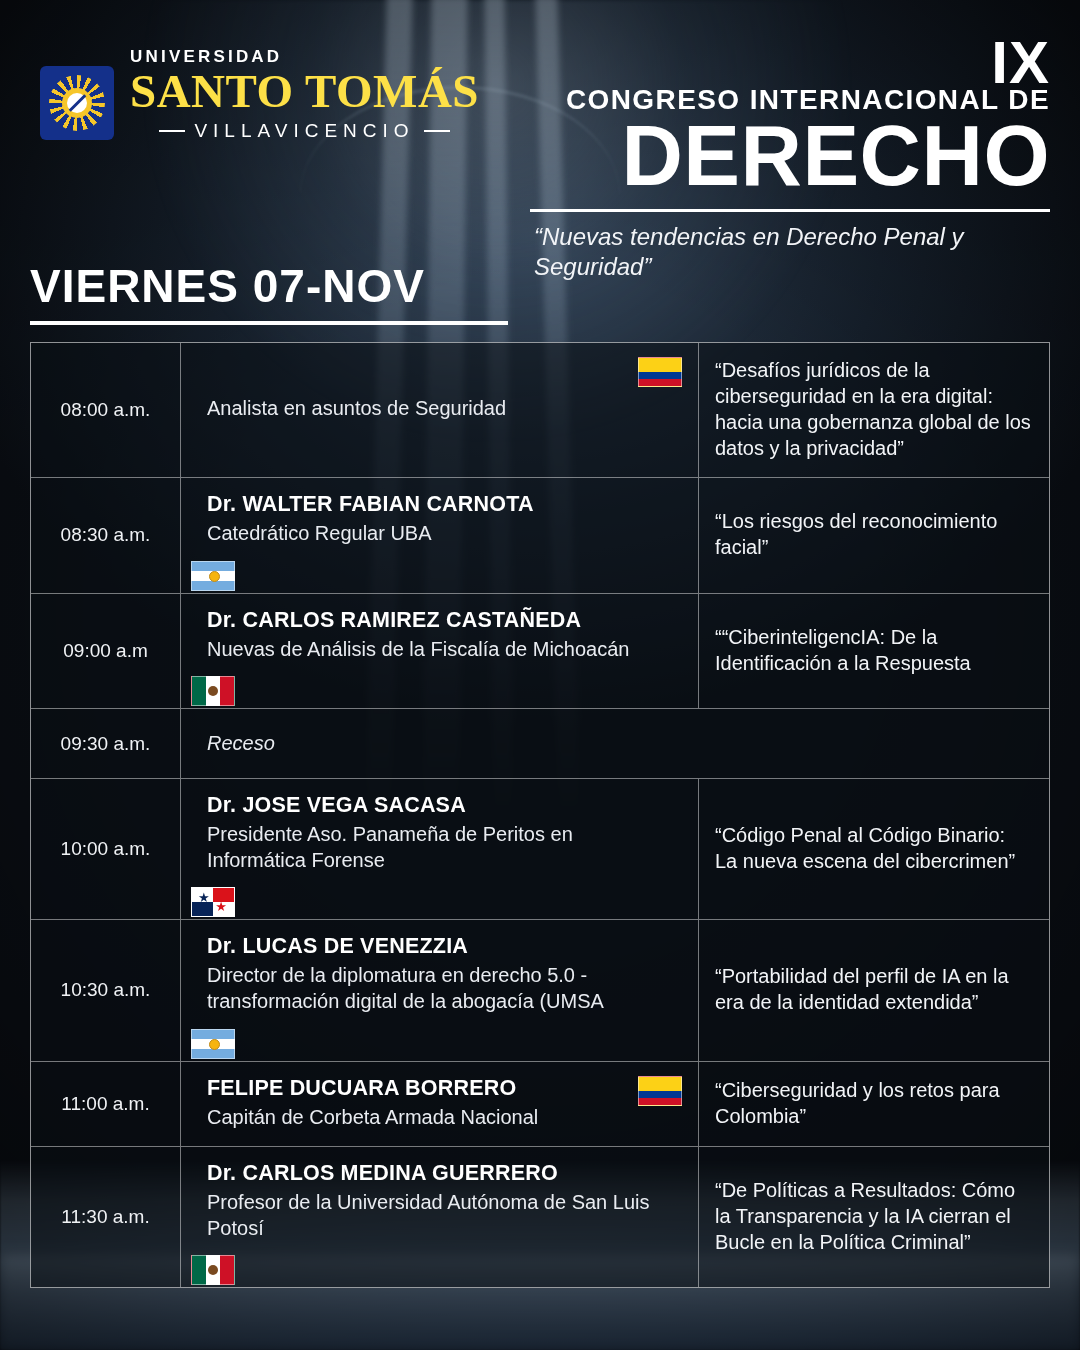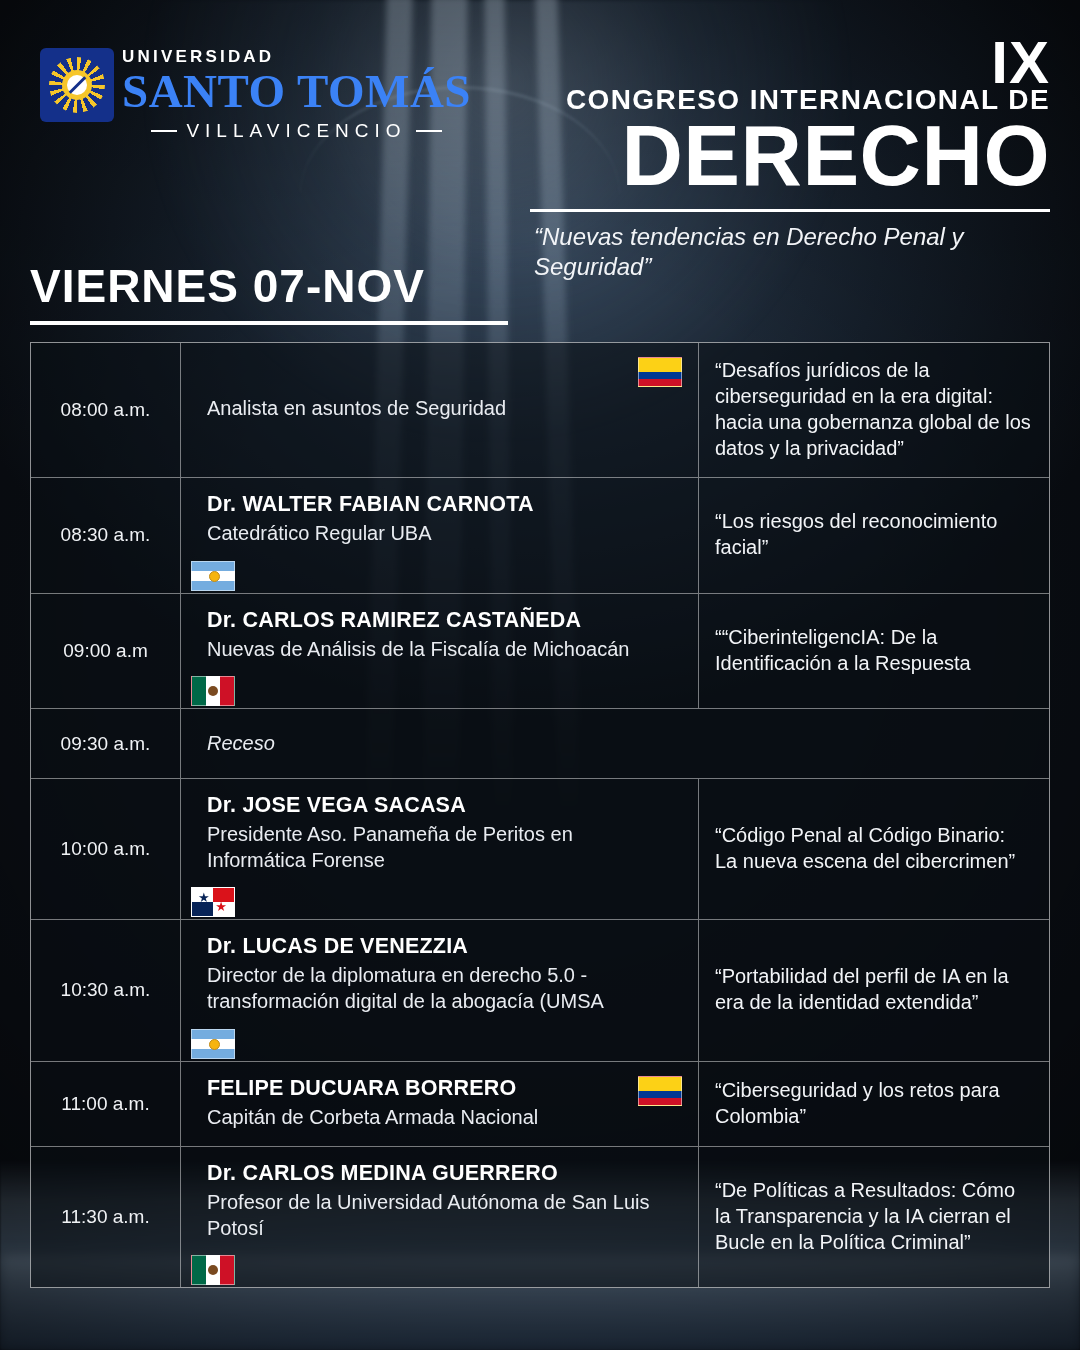--- a/index.html
+++ b/index.html
@@ -62,21 +62,21 @@
     position: absolute; inset: 0;
     background: radial-gradient(ellipse 85% 70% at 50% 45%, rgba(0,0,0,0) 35%, rgba(0,0,0,0.55) 100%);
   }
 
   
   .content { position: absolute; inset: 0; }
 
   
   .logo-wrap {
     position: absolute; left: 40px; top: 48px;
-    display: flex; align-items: flex-start; gap: 8px;
+    display: flex; align-items: flex-end; gap: 16px;
   }
   .logo-mark {
     width: 74px; height: 74px; flex: 0 0 74px;
     border-radius: 6px;
     background: #14308a;
     display: flex; align-items: center; justify-content: center;
     position: relative;
   }
   .sun {
     width: 56px; height: 56px; position: relative;
@@ -120,21 +120,21 @@
     box-shadow: 0 0 0 0 transparent;
     transform: rotate(45deg);
   }
   .logo-text { line-height: 1; }
   .logo-univ {
     font-size: 17px; letter-spacing: 3.2px; font-weight: 700;
     margin-bottom: 3px; color: #fff;
   }
   .logo-name {
     font-family: "Liberation Serif", serif;
-    font-size: 47px; font-weight: 700; letter-spacing: 0.5px; color: #3b82f6;
+    font-size: 47px; font-weight: 700; letter-spacing: 0.5px; color: #fde047;
     white-space: nowrap;
   }
   .logo-city {
     display: flex; align-items: center; gap: 9px;
     margin-top: 6px; justify-content: center;
   }
   .logo-city .bar { height: 2px; width: 26px; background: #fff; }
   .logo-city span.txt {
     font-size: 19px; letter-spacing: 6px; font-weight: 400; color: #fff;
   }

